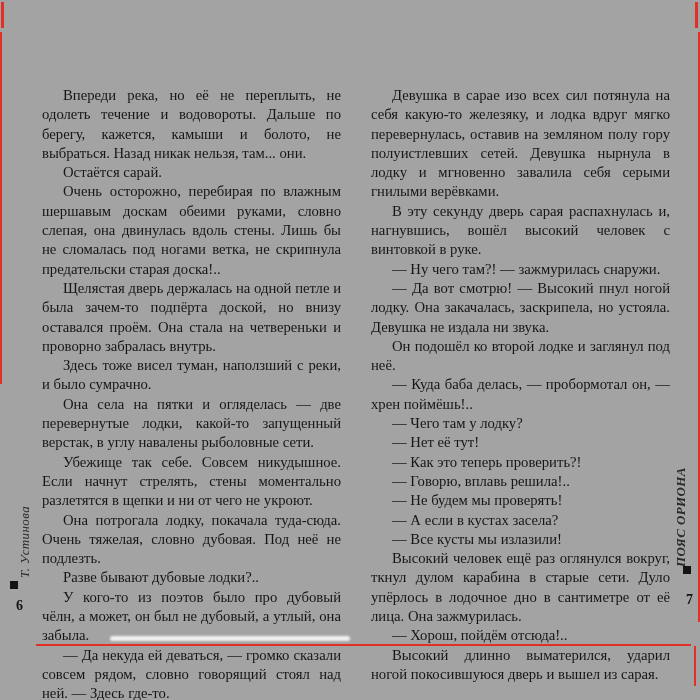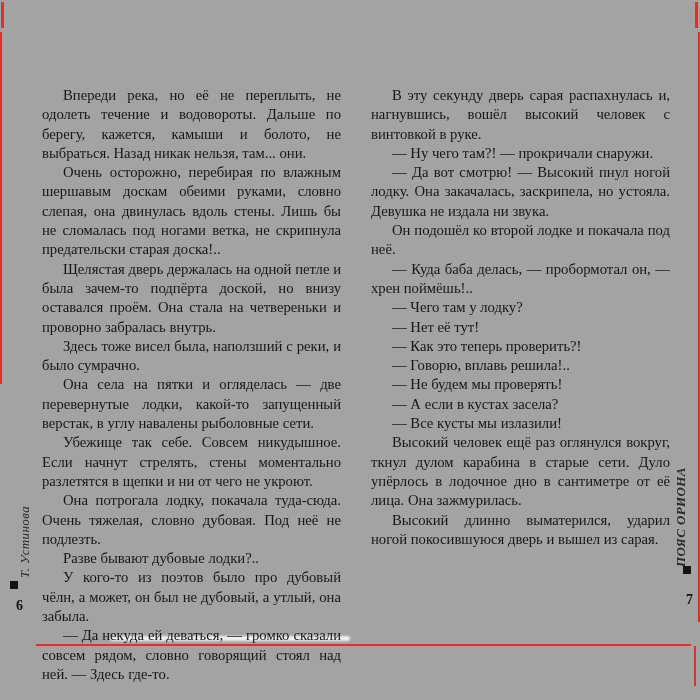--- a/index.html
+++ b/index.html
@@ -71,51 +71,54 @@
   <div class="red-mark mark-top-right"></div>
   <div class="red-mark mark-right-line"></div>
   <div class="red-mark mark-bottom-line"></div>
   <div class="red-mark mark-bottom-tick"></div>
 
   <div class="page-shadow"></div>
 
   <div>
     <div class="text-col col-left">
         <p>Впереди река, но её не переплыть, не одолеть течение и водовороты. Дальше по берегу, кажется, камыши и болото, не выбраться. Назад никак нельзя, там... они.</p>
+        <p>Остаётся сарай.</p>
         <p>Очень осторожно, перебирая по влажным шершавым доскам обеими руками, словно слепая, она двинулась вдоль стены. Лишь бы не сломалась под ногами ветка, не скрипнула предательски старая доска!..</p>
         <p>Щелястая дверь держалась на одной петле и была зачем-то подпёрта доской, но внизу оставался проём. Она стала на четвереньки и проворно забралась внутрь.</p>
-        <p>Здесь тоже висел была, наползший с реки, и было сумрачно.</p>
+        <p>Здесь тоже висел туман, наползший с реки, и было сумрачно.</p>
         <p>Она села на пятки и огляделась — две перевернутые лодки, какой-то запущенный верстак, в углу навалены рыболовные сети.</p>
         <p>Убежище так себе. Совсем никудышное. Если начнут стрелять, стены моментально разлетятся в щепки и ни от чего не укроют.</p>
         <p>Она потрогала лодку, покачала туда-сюда. Очень тяжелая, словно дубовая. Под неё не подлезть.</p>
         <p>Разве бывают дубовые лодки?..</p>
         <p>У кого-то из поэтов было про дубовый чёлн, а может, он был не дубовый, а утлый, она забыла.</p>
         <p>— Да некуда ей деваться, — громко сказали совсем рядом, словно говорящий стоял над ней. — Здесь где-то.</p>
       </div>
 
     <span class="side-label side-label-author">Т. Устинова</span>
     <span class="footer-square sq-left"></span>
     <span class="page-number pn-left">6</span>
   </div>
 
   <div>
     <div class="text-col col-right">
+        <p>Девушка в сарае изо всех сил потянула на себя какую-то железяку, и лодка вдруг мягко перевернулась, оставив на земляном полу гору полуистлевших сетей. Девушка нырнула в лодку и мгновенно завалила себя серыми гнилыми верёвками.</p>
         <p>В эту секунду дверь сарая распахнулась и, нагнувшись, вошёл высокий человек с винтовкой в руке.</p>
-        <p>— Ну чего там?! — прокричали снаружи.</p>
+        <p>— Ну чего там?! — зажмурилась снаружи.</p>
         <p>— Да вот смотрю! — Высокий пнул ногой лодку. Она закачалась, заскрипела, но устояла. Девушка не издала ни звука.</p>
-        <p>Он подошёл ко второй лодке и покачала под неё.</p>
+        <p>Он подошёл ко второй лодке и заглянул под неё.</p>
         <p>— Куда баба делась, — пробормотал он, — хрен поймёшь!..</p>
         <p>— Чего там у лодку?</p>
         <p>— Нет её тут!</p>
         <p>— Как это теперь проверить?!</p>
         <p>— Говорю, вплавь решила!..</p>
         <p>— Не будем мы проверять!</p>
         <p>— А если в кустах засела?</p>
         <p>— Все кусты мы излазили!</p>
         <p>Высокий человек ещё раз оглянулся вокруг, ткнул дулом карабина в старые сети. Дуло упёрлось в лодочное дно в сантиметре от её лица. Она зажмурилась.</p>
+        <p>— Хорош, пойдём отсюда!..</p>
         <p>Высокий длинно выматерился, ударил ногой покосившуюся дверь и вышел из сарая.</p>
       </div>
 
     <span class="side-label side-label-title">ПОЯС ОРИОНА</span>
     <span class="footer-square sq-right"></span>
     <span class="page-number pn-right">7</span>
   </div>
 
 </div>
 

